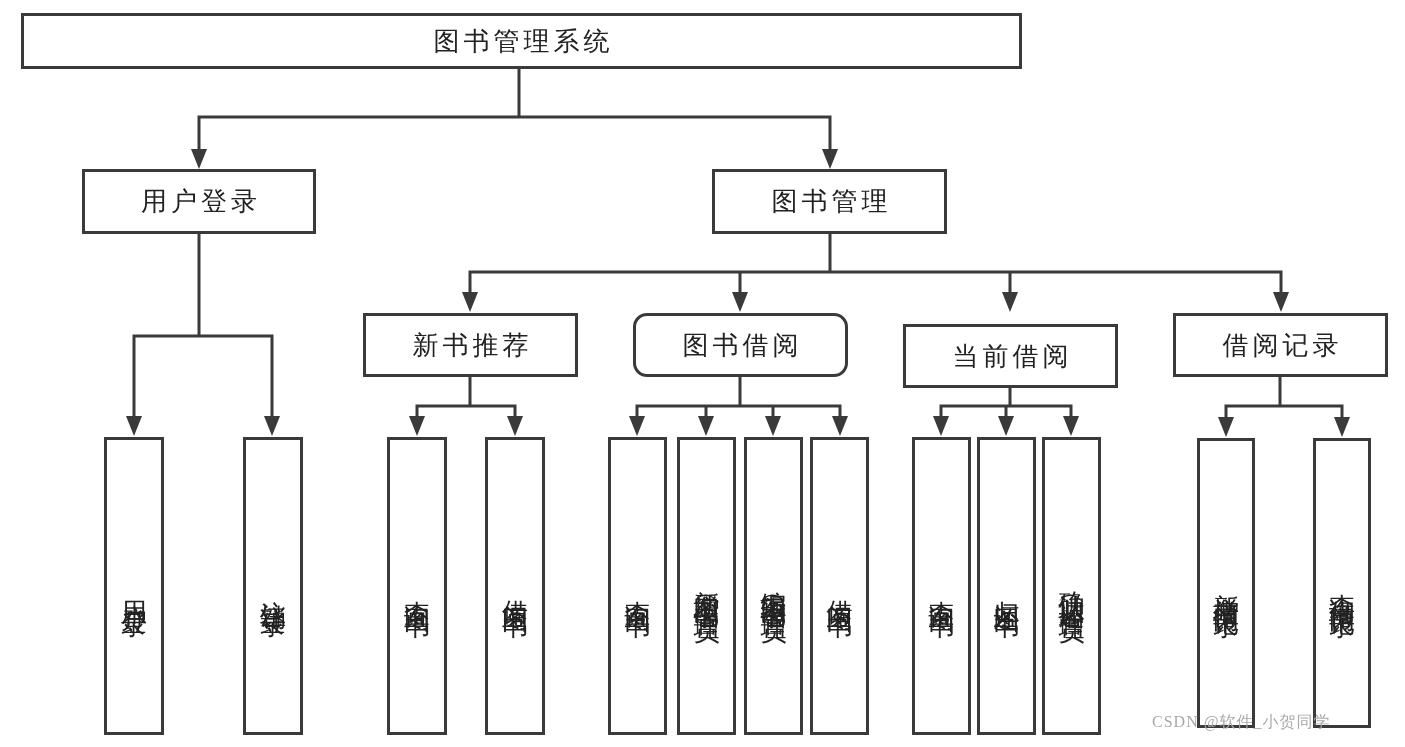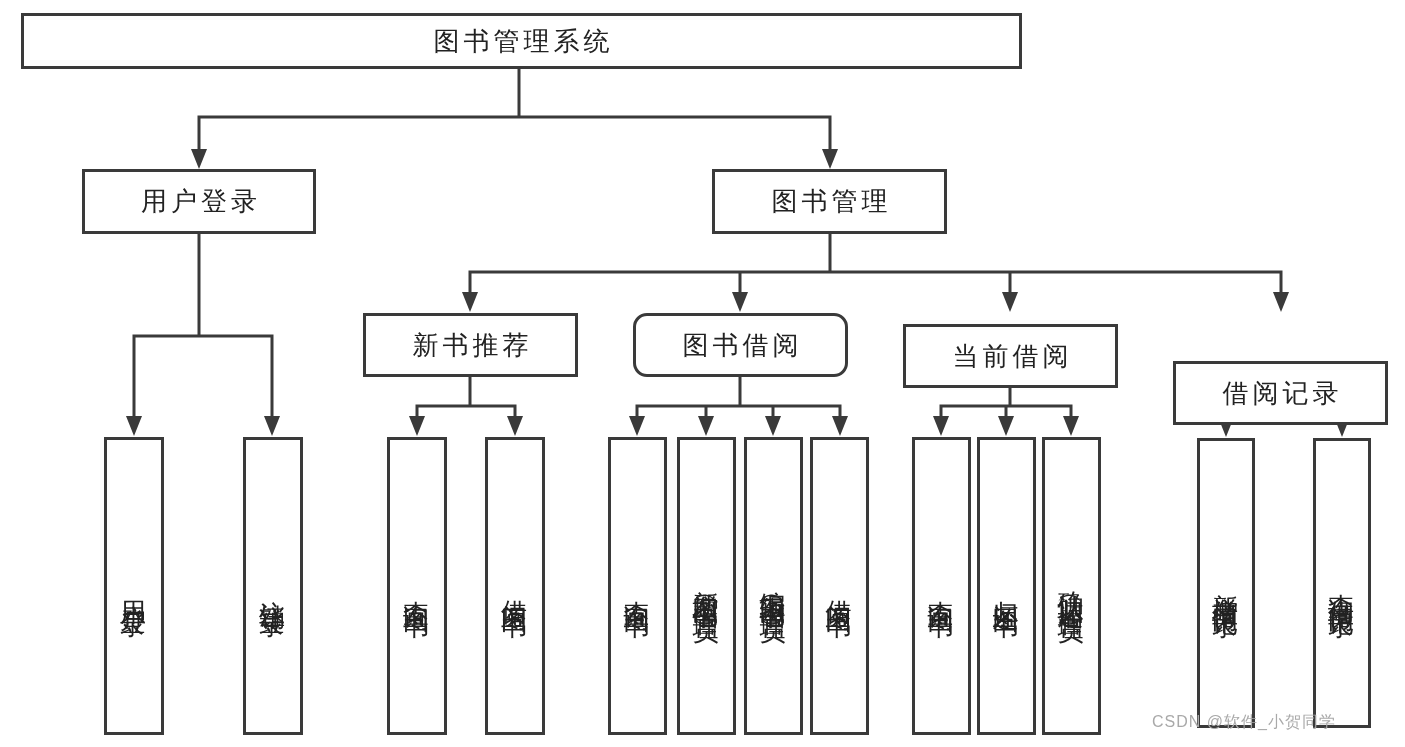--- a/index.html
+++ b/index.html
@@ -7,21 +7,21 @@
     --text: #222222;
     --background: #ffffff;
     --watermark: #a9a9a9;
   }
   html, body { margin: 0; padding: 0; background: var(--background); }
   .canvas {
     position: relative;
     width: 1405px;
     height: 747px;
     background: var(--background);
-    font-family: Liberation Sans, sans-serif;
+    font-family: Liberation Serif, serif;
     overflow: hidden;
   }
   .connectors {
     position: absolute;
     left: 0; top: 0;
     width: 1405px; height: 747px;
   }
   .connectors path { stroke: var(--line); stroke-width: 3; fill: none; stroke-linecap: square; }
   .connectors polygon { fill: var(--line); }
   .box {
@@ -112,21 +112,21 @@
 
   <div class="box" style="left:712px; top:169px; width:235px; height:65px;">
     <span class="h-label">图书管理</span>
   </div>
   <div class="box" style="left:633px; top:313px; width:215px; height:64px;border-radius:14px;">
     <span class="h-label">图书借阅</span>
   </div>
   <div class="box" style="left:903px; top:324px; width:215px; height:64px;">
     <span class="h-label">当前借阅</span>
   </div>
-  <div class="box" style="left:1173px; top:313px; width:215px; height:64px;margin-top:48px;">
+  <div class="box" style="left:1173px; top:313px; width:215px; height:64px;">
     <span class="h-label">借阅记录</span>
   </div>
 
   <div class="box" style="left:104px; top:437px; width:60px; height:298px;">
     <span class="v-label">用户登录</span>
   </div>
   <div class="box" style="left:243px; top:437px; width:60px; height:298px;">
     <span class="v-label">注销登录</span>
   </div>
 

